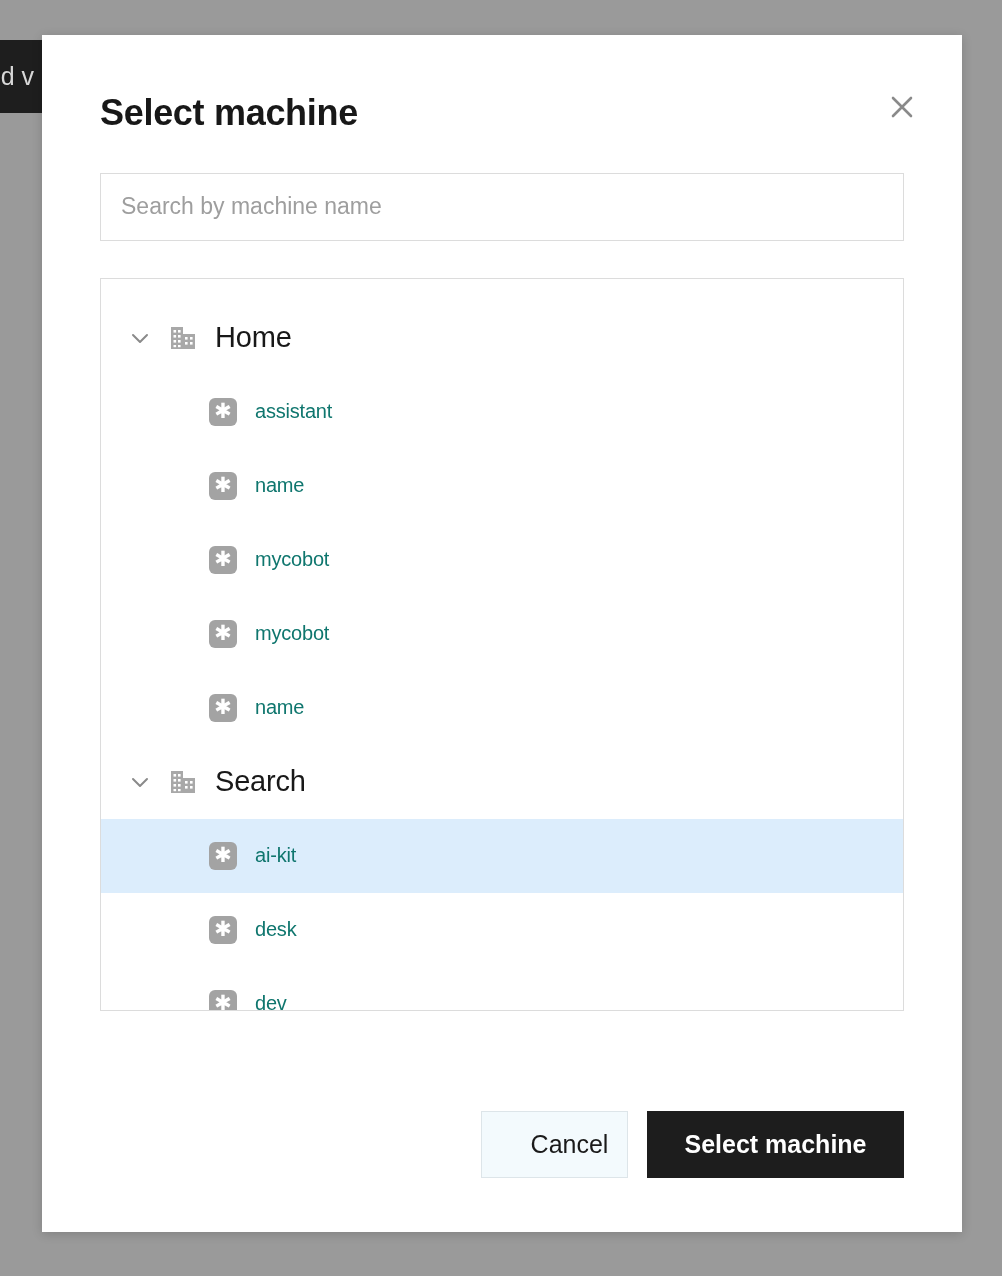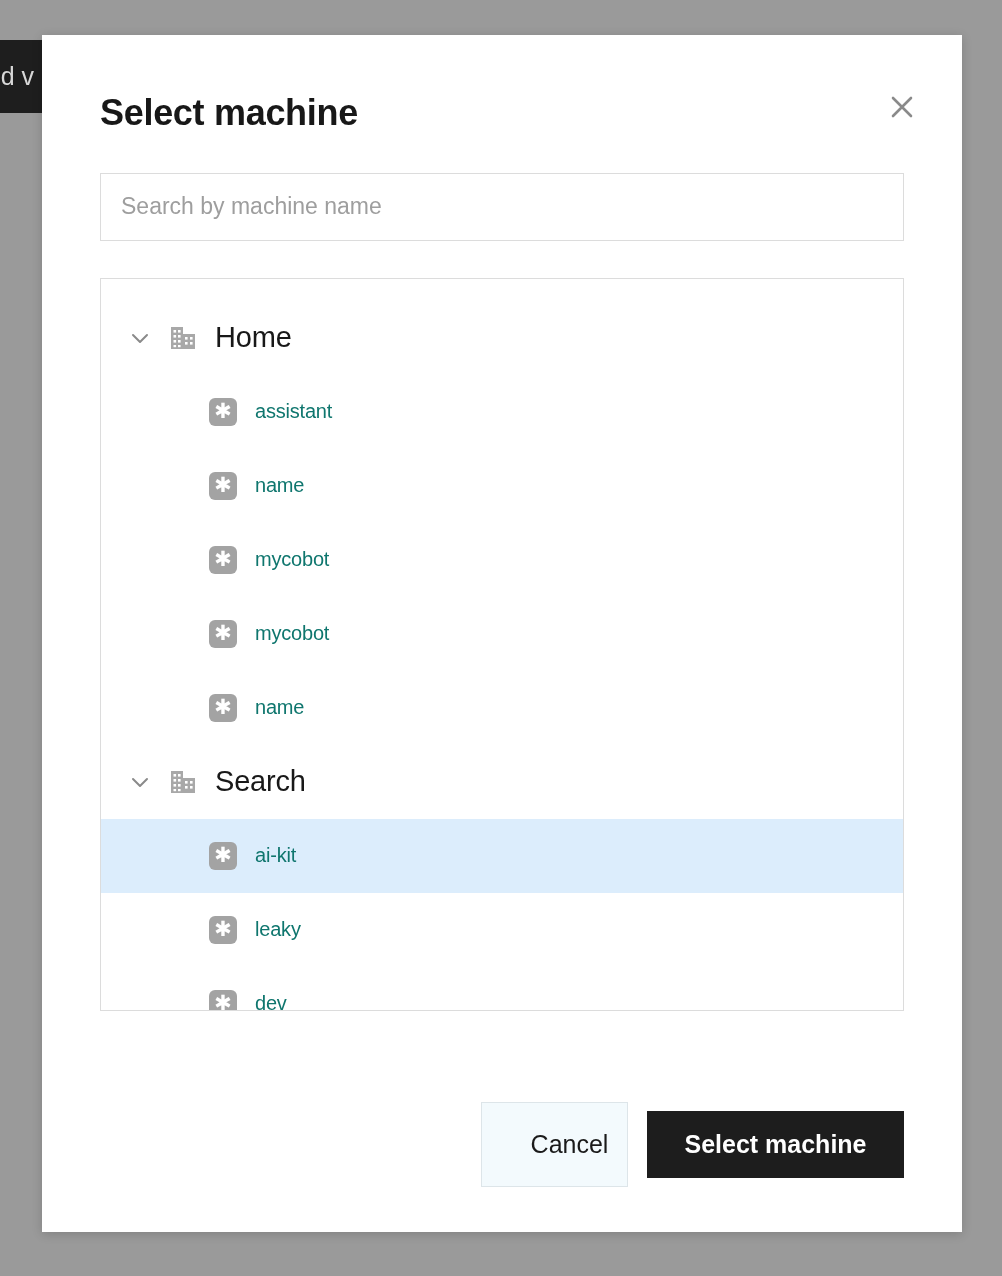--- a/index.html
+++ b/index.html
@@ -190,21 +190,21 @@
   .btn {
     font-family: "Liberation Sans", sans-serif;
     cursor: pointer;
     border-radius: 0;
     display: flex;
     align-items: center;
     justify-content: center;
   }
   .btn-cancel {
     width: 147px;
-    height: 85px;
+    height: 67px;
     background: #f3fafd;
     border: 1px solid #dde5e9;
     color: #1a1a1a;
     font-size: 25px;
     padding-left: 36px;
   }
   .btn-primary {
     width: 257px;
     height: 67px;
     background: #1d1d1d;
@@ -311,21 +311,21 @@
             </svg>
           </span>
           <span class="row-label-group">Search</span>
         </div>
         <div class="tree-row machine selected">
           <span class="machine-icon">✱</span>
           <span class="row-label-machine">ai-kit</span>
         </div>
         <div class="tree-row machine">
           <span class="machine-icon">✱</span>
-          <span class="row-label-machine">leaky</span>
+          <span class="row-label-machine">desk</span>
         </div>
         <div class="tree-row machine">
           <span class="machine-icon">✱</span>
           <span class="row-label-machine">dev</span>
         </div>
       </div>
   </div>
 
   <div class="modal-footer">
     <button class="btn btn-cancel">Cancel</button>

